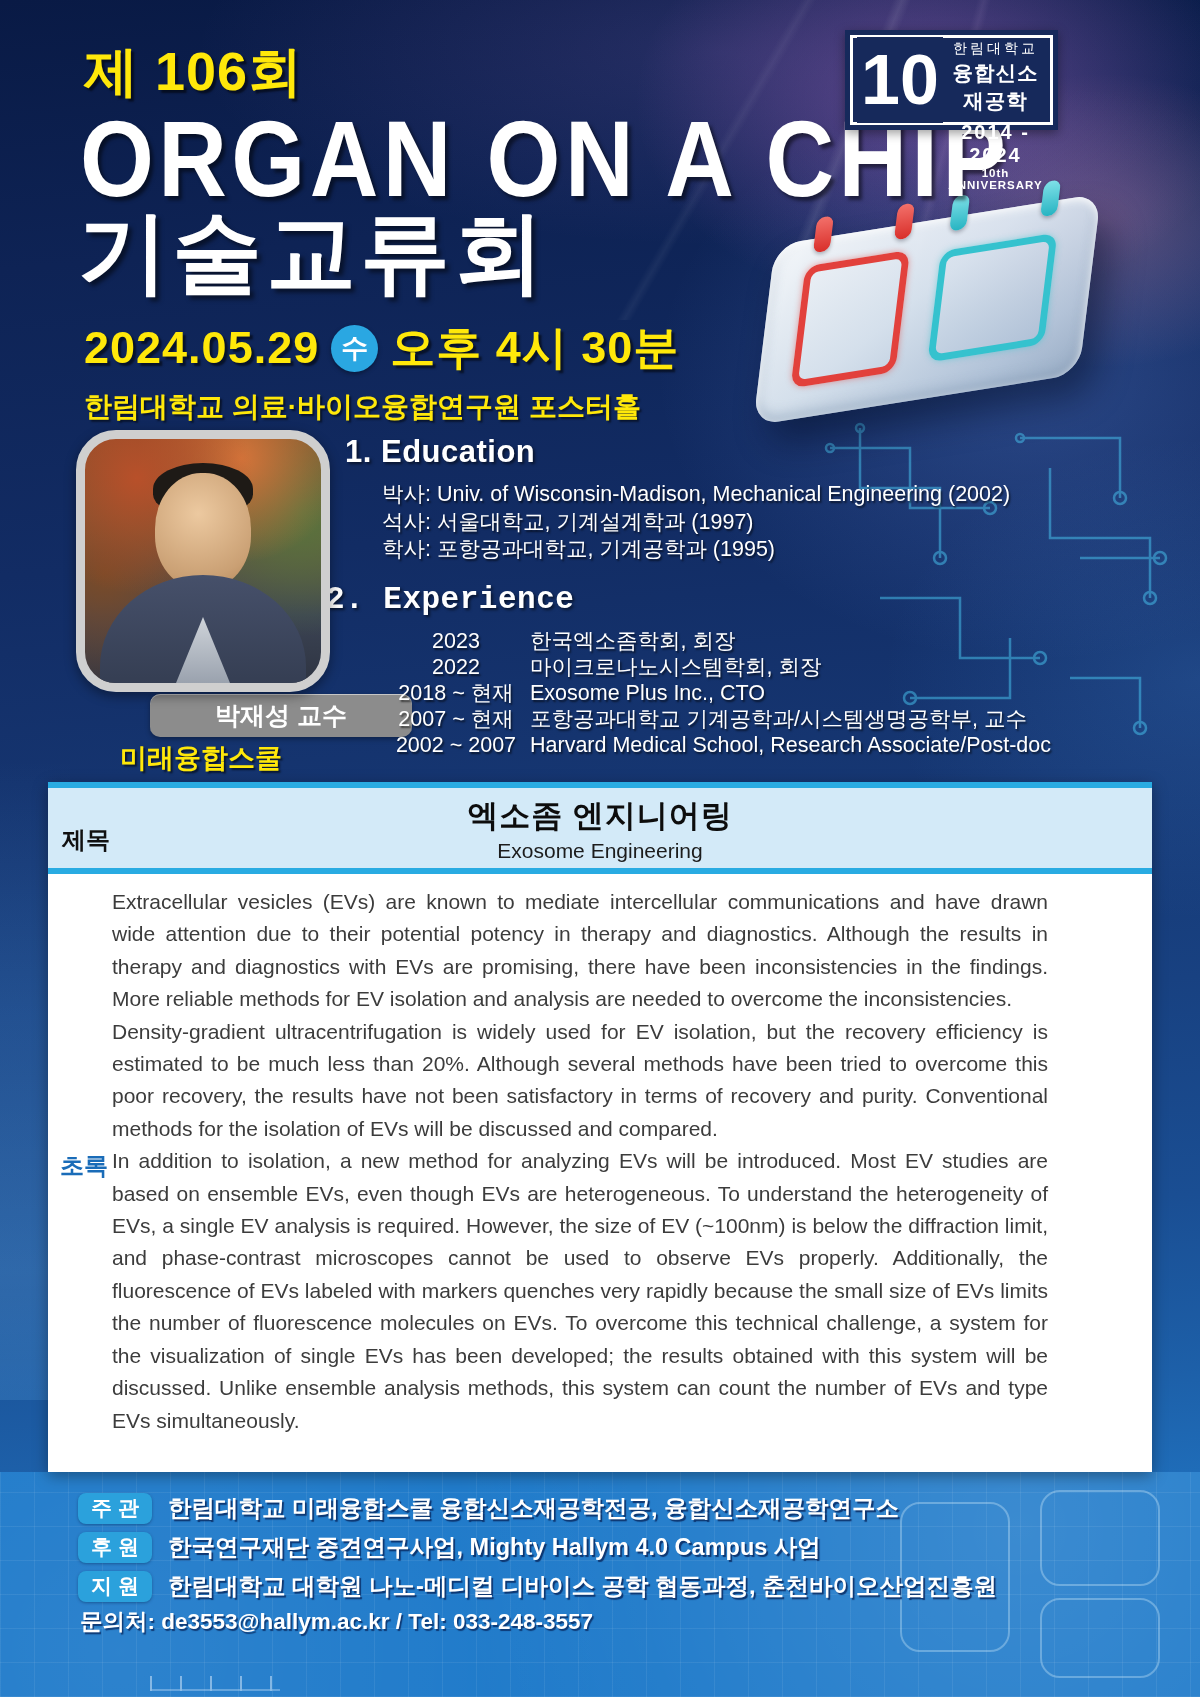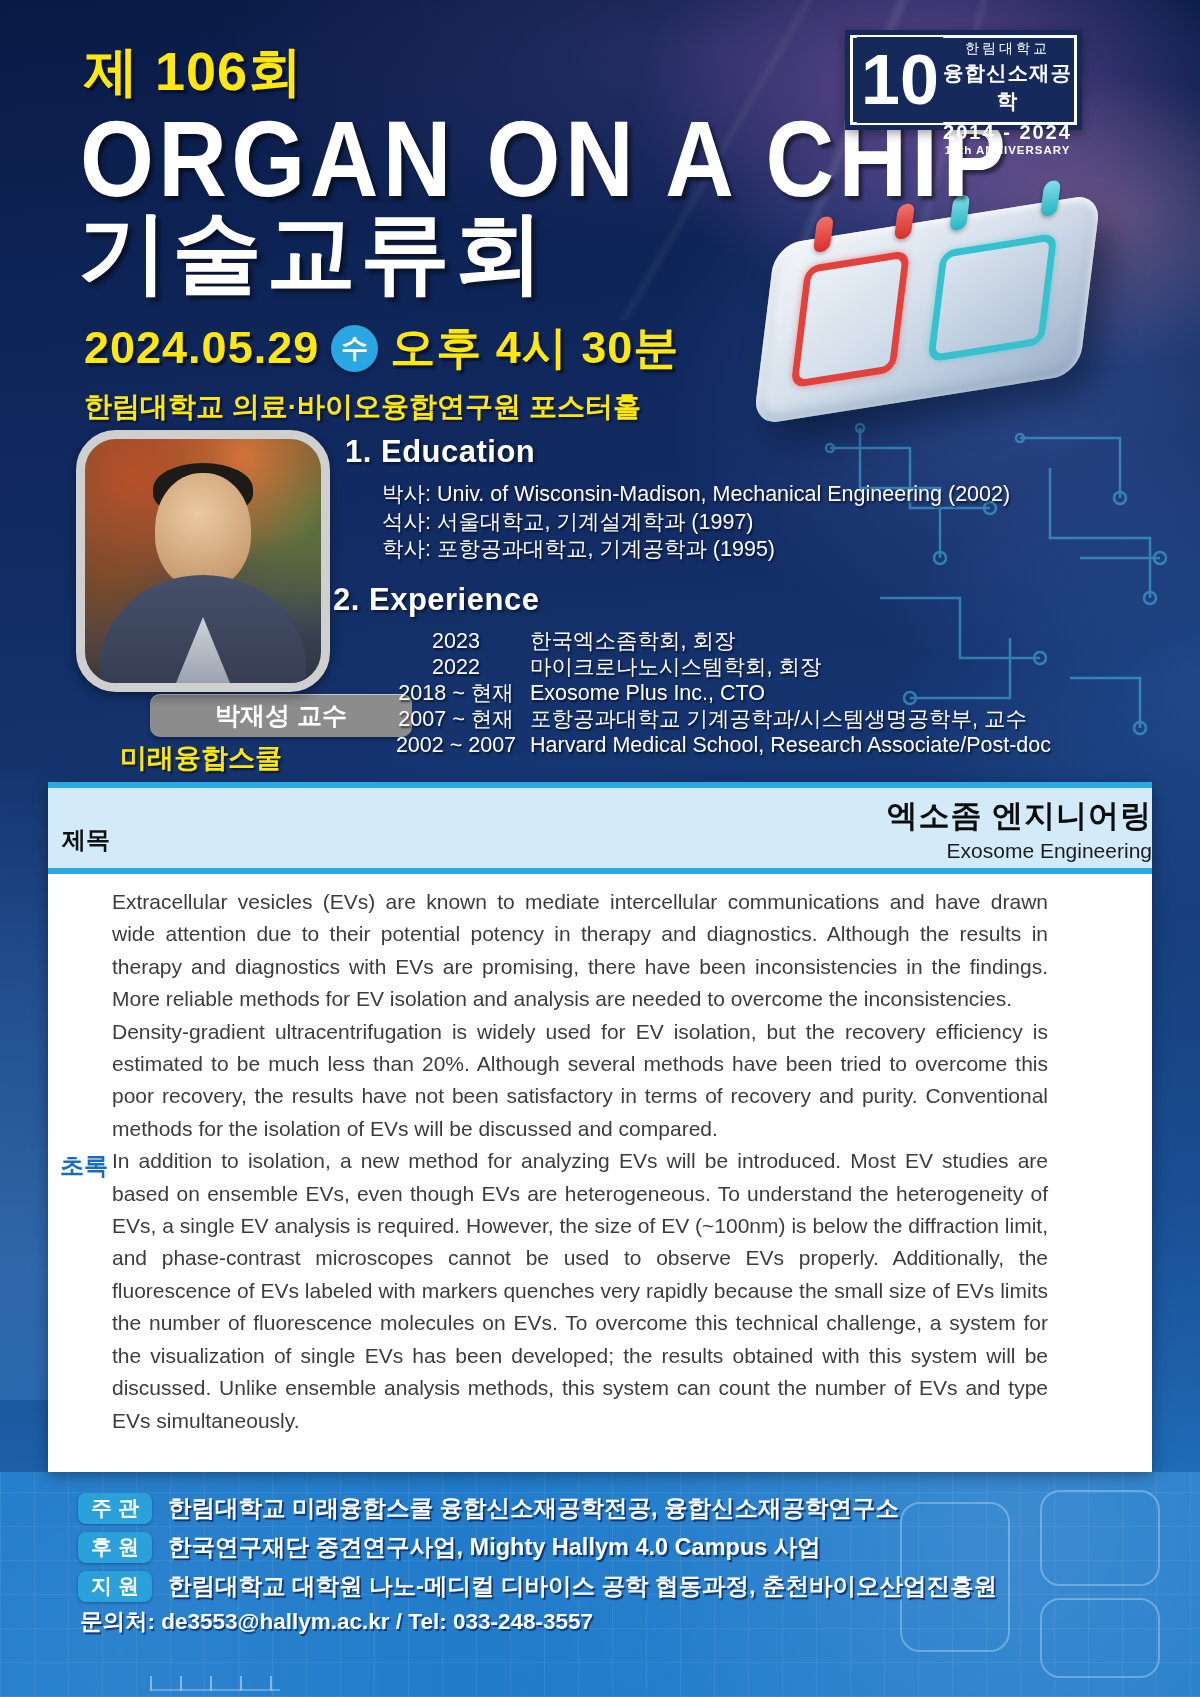--- a/index.html
+++ b/index.html
@@ -54,21 +54,21 @@
     text-shadow:4px 4px 4px rgba(0,0,0,.5); z-index:5;}
   .sub-title{ position:absolute; left:78px; top:192px; font-size:90px; font-weight:bold; color:#ffffff;
     letter-spacing:4px; text-shadow:4px 4px 4px rgba(0,0,0,.5); z-index:5;}
   .date-row{ position:absolute; left:84px; top:318px; display:flex; align-items:center; gap:12px; z-index:5;}
   .date-txt,.time-txt{ font-size:45px; font-weight:bold; color:#ffe80a; text-shadow:3px 3px 2px rgba(0,0,0,.55); letter-spacing:1px;}
   .day-circle{ width:47px; height:47px; border-radius:50%; background:#2aa7e2; color:#fff; font-size:27px; font-weight:bold;
     display:flex; align-items:center; justify-content:center; box-shadow:0 2px 4px rgba(0,0,0,.35);}
   .location{ position:absolute; left:84px; top:388px; font-size:28px; font-weight:bold; color:#ffe80a;
     text-shadow:2px 2px 2px rgba(0,0,0,.55); z-index:5;}
   
-  .anniv{ position:absolute; left:845px; top:30px; width:237px; height:100px; background:#16295b; z-index:6;
+  .anniv{ position:absolute; left:845px; top:30px; width:213px; height:100px; background:#16295b; z-index:6;
     box-shadow:0 3px 10px rgba(0,0,0,.4);padding-left:27px;}
   .anniv::before{ content:""; position:absolute; inset:5px; border:3px solid #ffffff; }
   .anniv-ten{ position:absolute; left:12px; top:7px; font-size:70px; font-weight:bold; color:#fff; z-index:2;
     background:#16295b; padding:0 4px; line-height:86px;}
   .anniv-col{ position:absolute; left:98px; right:10px; top:10px; text-align:center; color:#fff; z-index:2;}
   .anniv-org1{ font-size:14px; letter-spacing:3px; }
   .anniv-org2{ font-size:20.5px; font-weight:bold; letter-spacing:1px; margin-top:1px;}
   .anniv-years{ font-size:20px; font-weight:bold; margin-top:6px; letter-spacing:2px;}
   .anniv-label{ font-size:11.5px; font-weight:bold; letter-spacing:1px;}
   
@@ -90,31 +90,31 @@
     background:linear-gradient(180deg,#cfd4da,#9aa2ae); clip-path:polygon(50% 0, 100% 100%, 0 100%);}
   .caption{ position:absolute; left:150px; top:694px; width:262px; height:43px; background:#8c8c8c;
     border-radius:10px; color:#fff; font-size:25px; font-weight:bold; display:flex; align-items:center;
     justify-content:center; z-index:5; box-shadow:inset 0 1px 0 rgba(255,255,255,.5), 0 2px 5px rgba(0,0,0,.35);}
   .affil{ position:absolute; left:120px; top:740px; font-size:27px; font-weight:bold; color:#ffe80a;
     text-shadow:2px 2px 2px rgba(0,0,0,.6); z-index:5;}
   
   .edu-head,.exp-head{ position:absolute; color:#fff; font-size:31px; font-weight:600; z-index:5;
     text-shadow:2px 2px 3px rgba(0,0,0,.55); letter-spacing:.5px;}
   .edu-head{ left:345px; top:434px; }
-  .exp-head{ left:333px; top:582px; }
+  .exp-head{ left:326px; top:582px;font-family:Liberation Mono, monospace; }
   .edu-list{ position:absolute; left:382px; top:481px; z-index:5; }
   .edu-line{ color:#fff; font-size:21.5px; line-height:27.5px; text-shadow:1.5px 1.5px 2px rgba(0,0,0,.6); white-space:nowrap;}
   .exp-list{ position:absolute; left:382px; top:628px; z-index:5; }
   .exp-row{ display:flex; color:#fff; font-size:21.5px; line-height:26px; text-shadow:1.5px 1.5px 2px rgba(0,0,0,.6); white-space:nowrap;}
   .exp-period{ width:148px; flex:none;text-align:center; }
   
   .content-box{ position:absolute; left:48px; top:782px; width:1104px; z-index:7;
     box-shadow:0 4px 14px rgba(0,0,0,.35);}
   .box-line{ height:6px; background:#29abe2; }
-  .box-header{ position:relative; height:80px; background:#d3eaf8; text-align:right; padding-top:7px;}
+  .box-header{ position:relative; height:80px; background:#d3eaf8; text-align:center; padding-top:7px;}
   .title-label{ position:absolute; left:14px; top:36px; font-size:24px; font-weight:bold; color:#111;}
   .talk-title-ko{ font-size:31px; font-weight:bold; color:#0d0d0d; letter-spacing:1px;}
   .talk-title-en{ font-size:21px; color:#1c1c1c; margin-top:2px;}
   .box-body{ position:relative; height:598px; background:#ffffff; }
   .abstract-label{ position:absolute; left:12px; top:276px; font-size:24px; font-weight:bold; color:#1a6cb8;}
   .abstract{ position:absolute; left:64px; top:12px; width:936px; }
   .abs-p{ font-size:21px; line-height:32.4px; color:#3c3c3c; text-align:justify; }
   
   .footer{ position:absolute; left:0; top:1472px; width:1200px; height:225px; z-index:4;
     background-color:#1b78c9;

